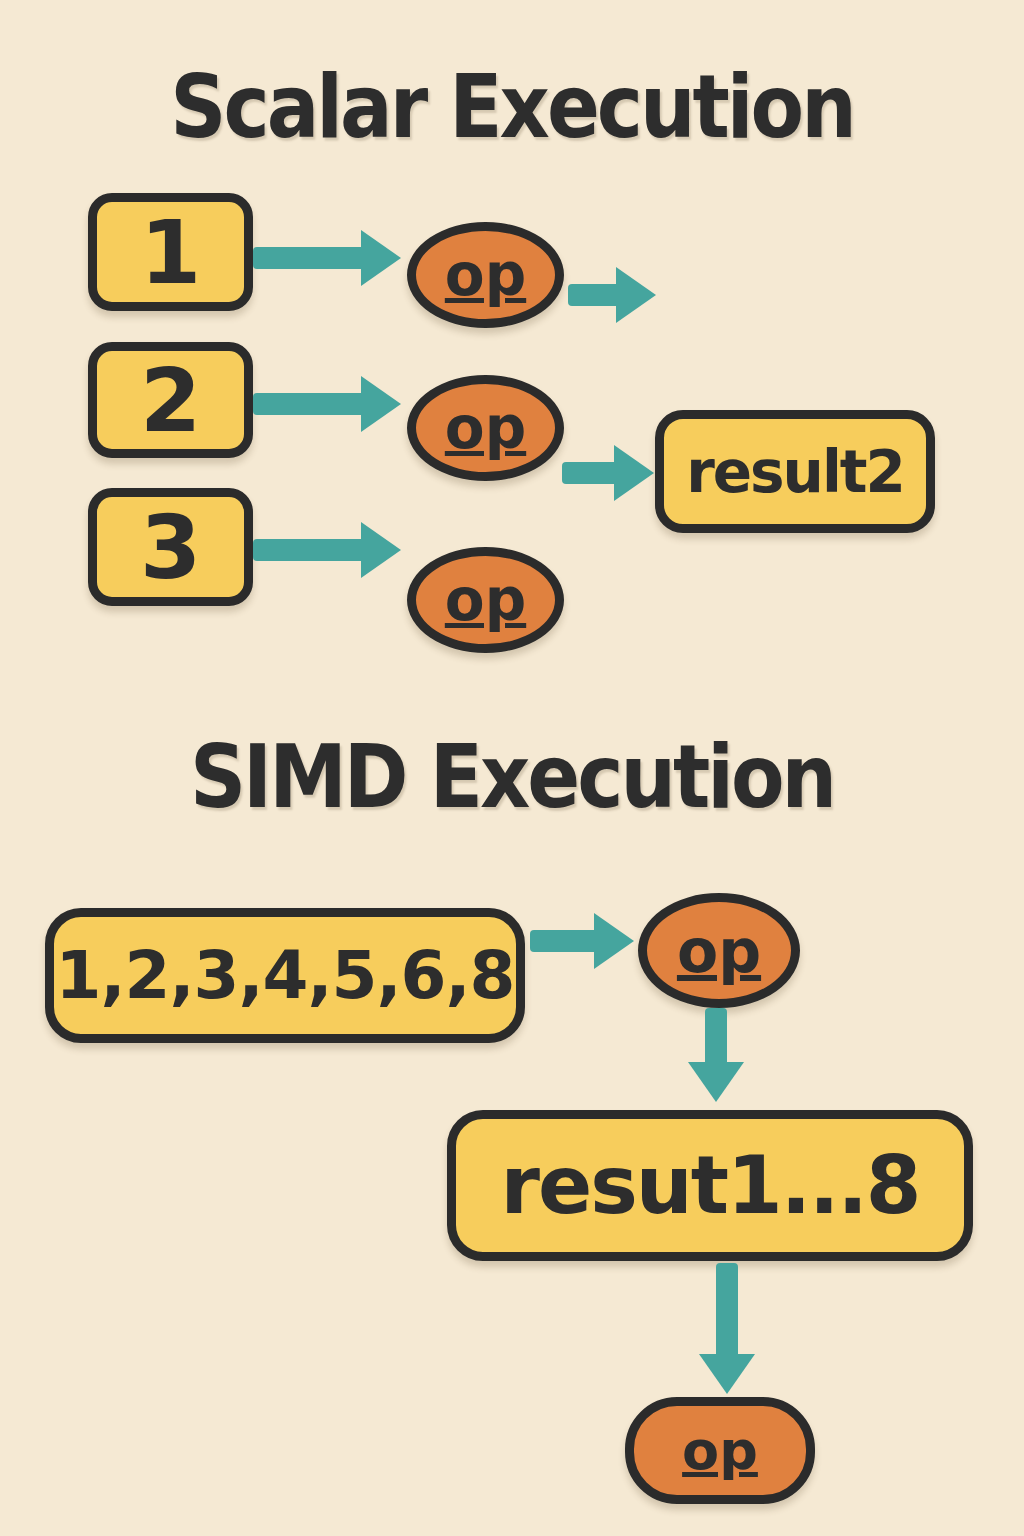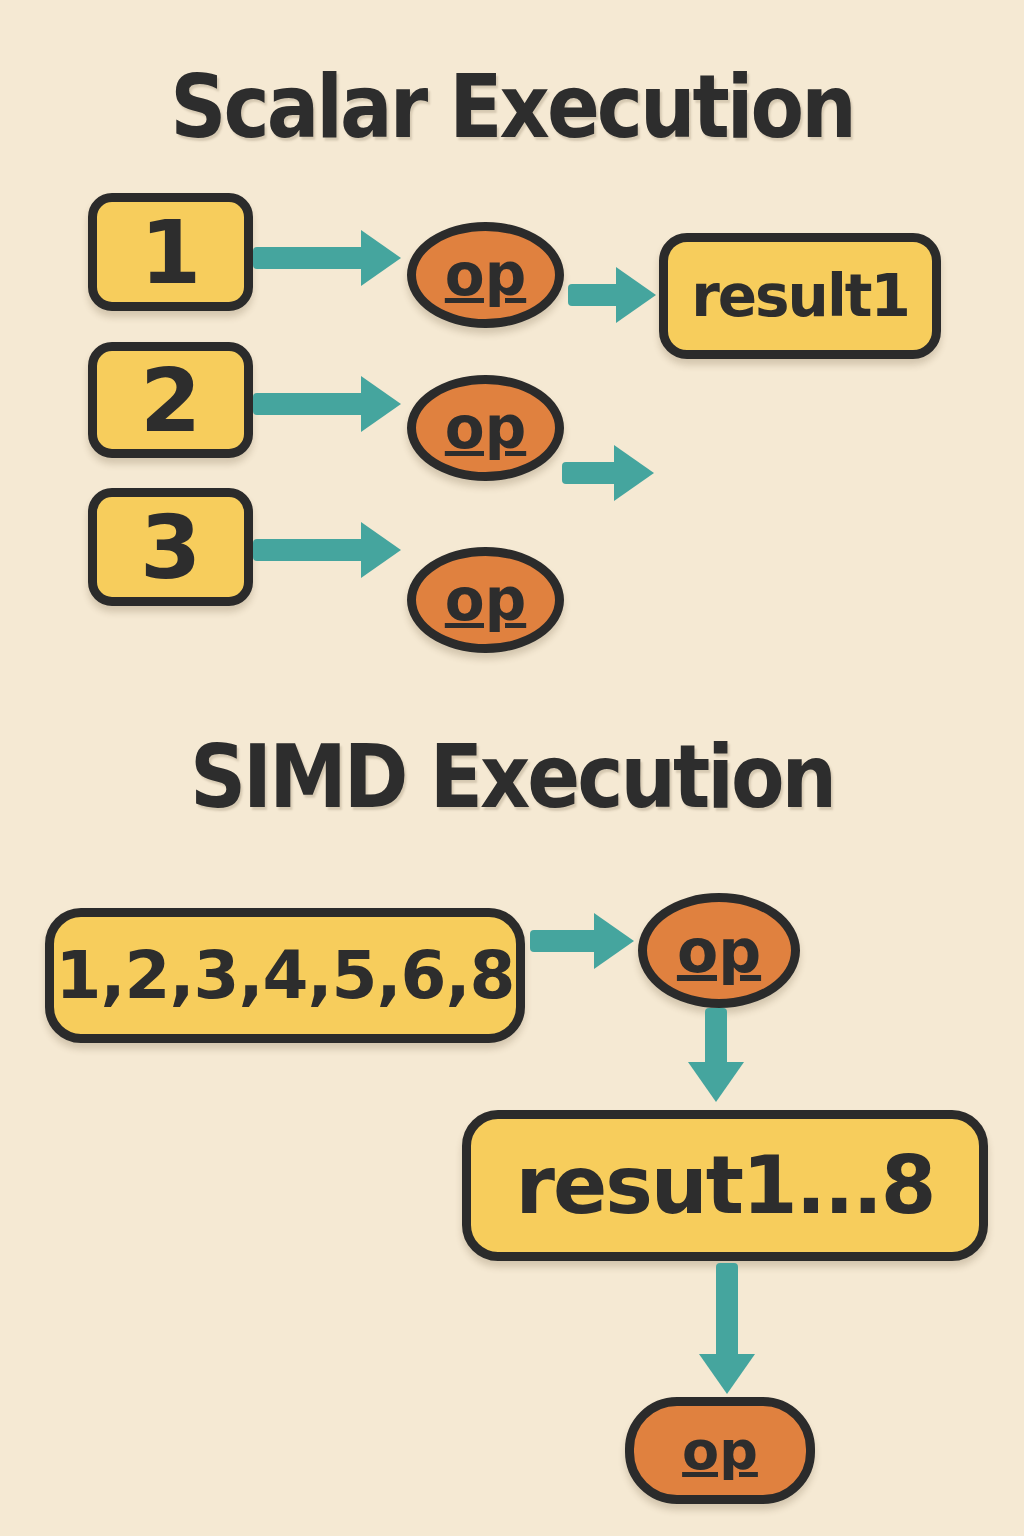--- a/index.html
+++ b/index.html
@@ -97,39 +97,39 @@
 
   <div class="arrow arrow-r" style="left:568px;top:267px;width:88px;">
       <div class="shaft"></div>
       <div class="head"></div>
     </div>
   <div class="arrow arrow-r" style="left:562px;top:445px;width:92px;">
       <div class="shaft"></div>
       <div class="head"></div>
     </div>
 
-  <div class="node yellow result-box" style="left:659px;top:233px;width:282px;height:126px;">result1</div>
+  <div class="node yellow result-box" style="left:655px;top:410px;width:280px;height:123px;">result2</div>
 
   <div class="section-title" style="top:726px;">SIMD Execution</div>
 
   <div class="node yellow simd-input-box" style="left:45px;top:908px;width:480px;height:135px;">1,2,3,4,5,6,8</div>
 
   <div class="arrow arrow-r" style="left:530px;top:913px;width:104px;">
       <div class="shaft"></div>
       <div class="head"></div>
     </div>
 
   <div class="node orange op-ellipse" style="left:638px;top:893px;width:162px;height:115px;font-size:60px;">op</div>
 
   <div class="arrow arrow-d" style="left:688px;top:1008px;height:94px;">
       <div class="shaft"></div>
       <div class="head"></div>
     </div>
 
-  <div class="node yellow simd-result-box" style="left:462px;top:1110px;width:526px;height:151px;">resut1...8</div>
+  <div class="node yellow simd-result-box" style="left:447px;top:1110px;width:526px;height:151px;">resut1...8</div>
 
   <div class="arrow arrow-d" style="left:699px;top:1263px;height:131px;">
       <div class="shaft"></div>
       <div class="head"></div>
     </div>
 
   <div class="node orange op-pill" style="left:625px;top:1397px;width:190px;height:107px;">op</div>
 
 </div>
 

